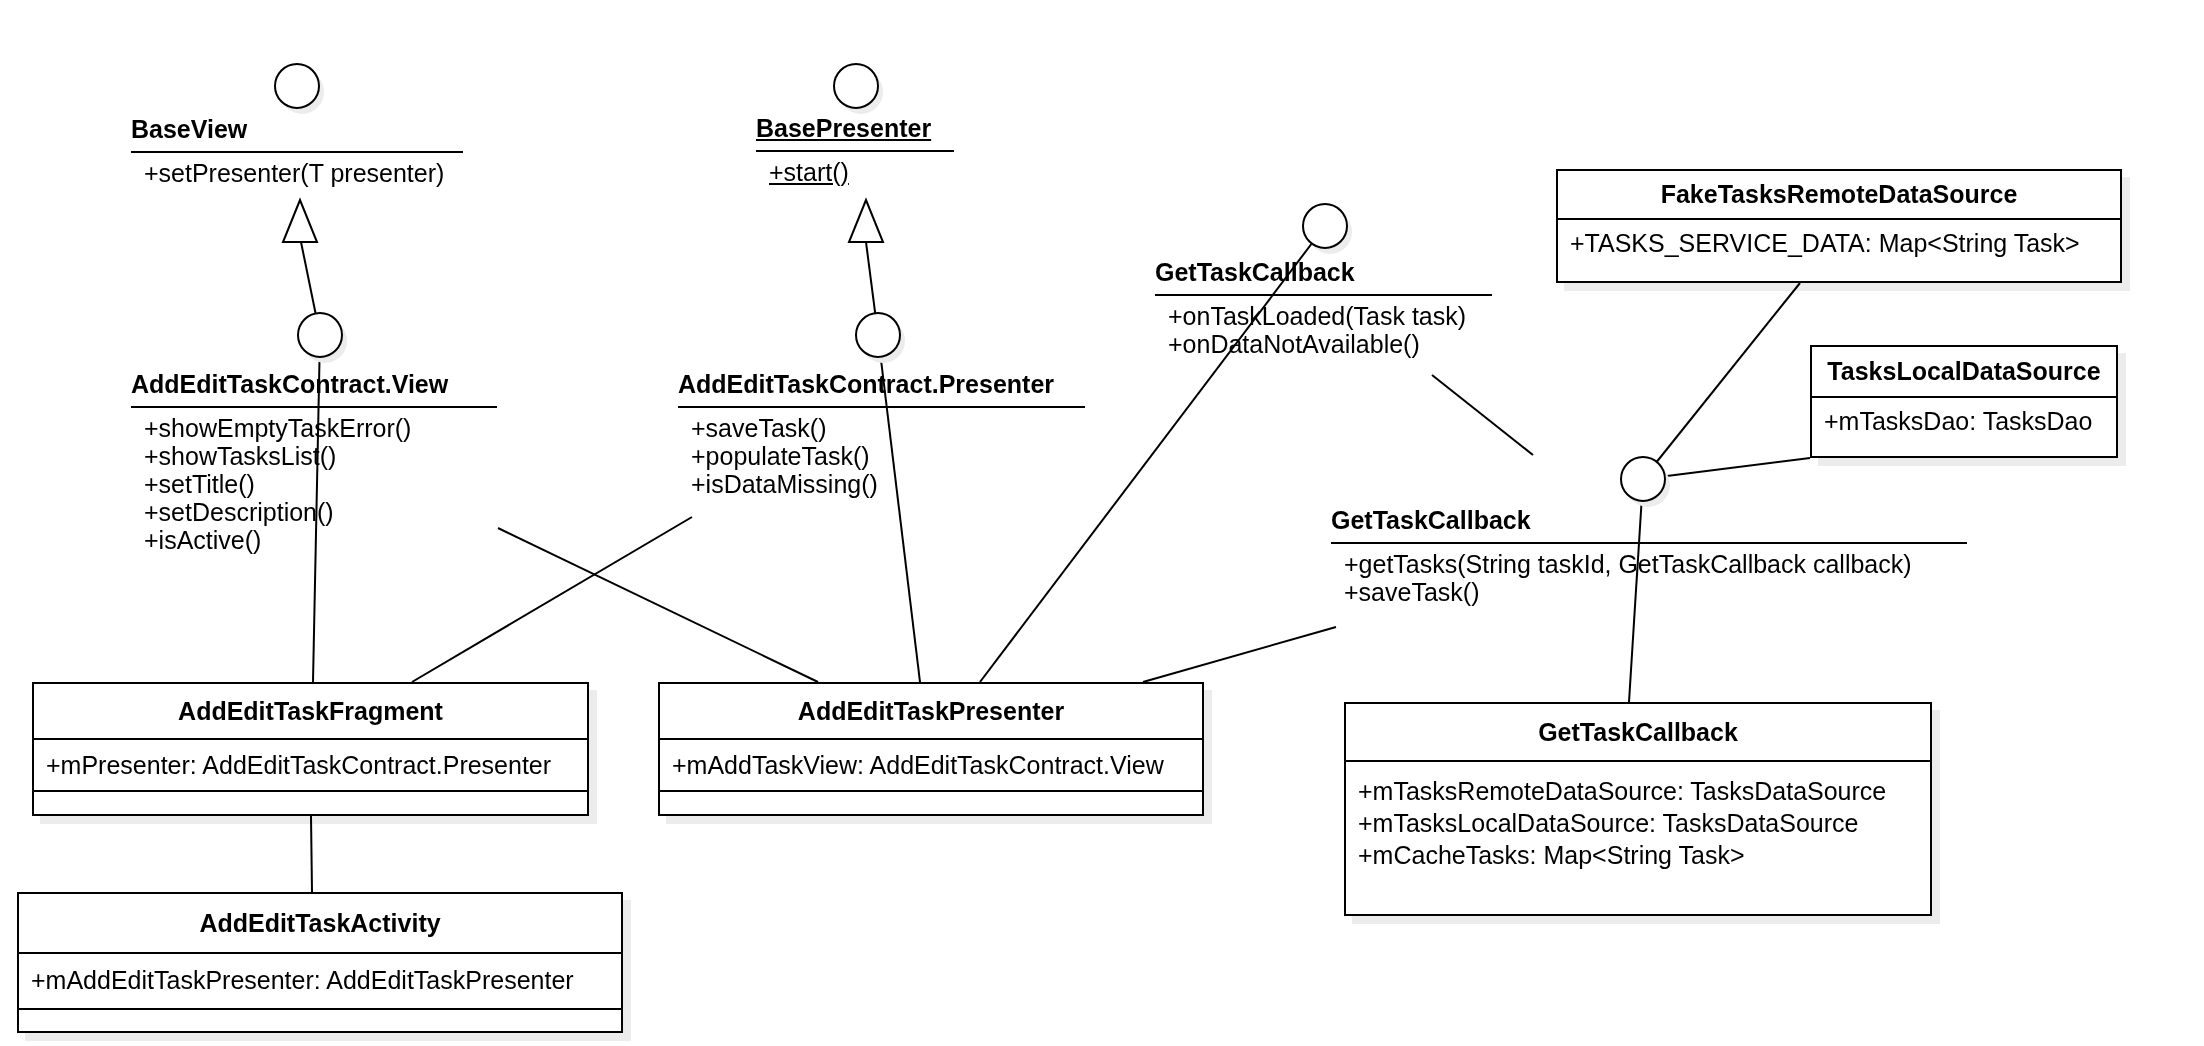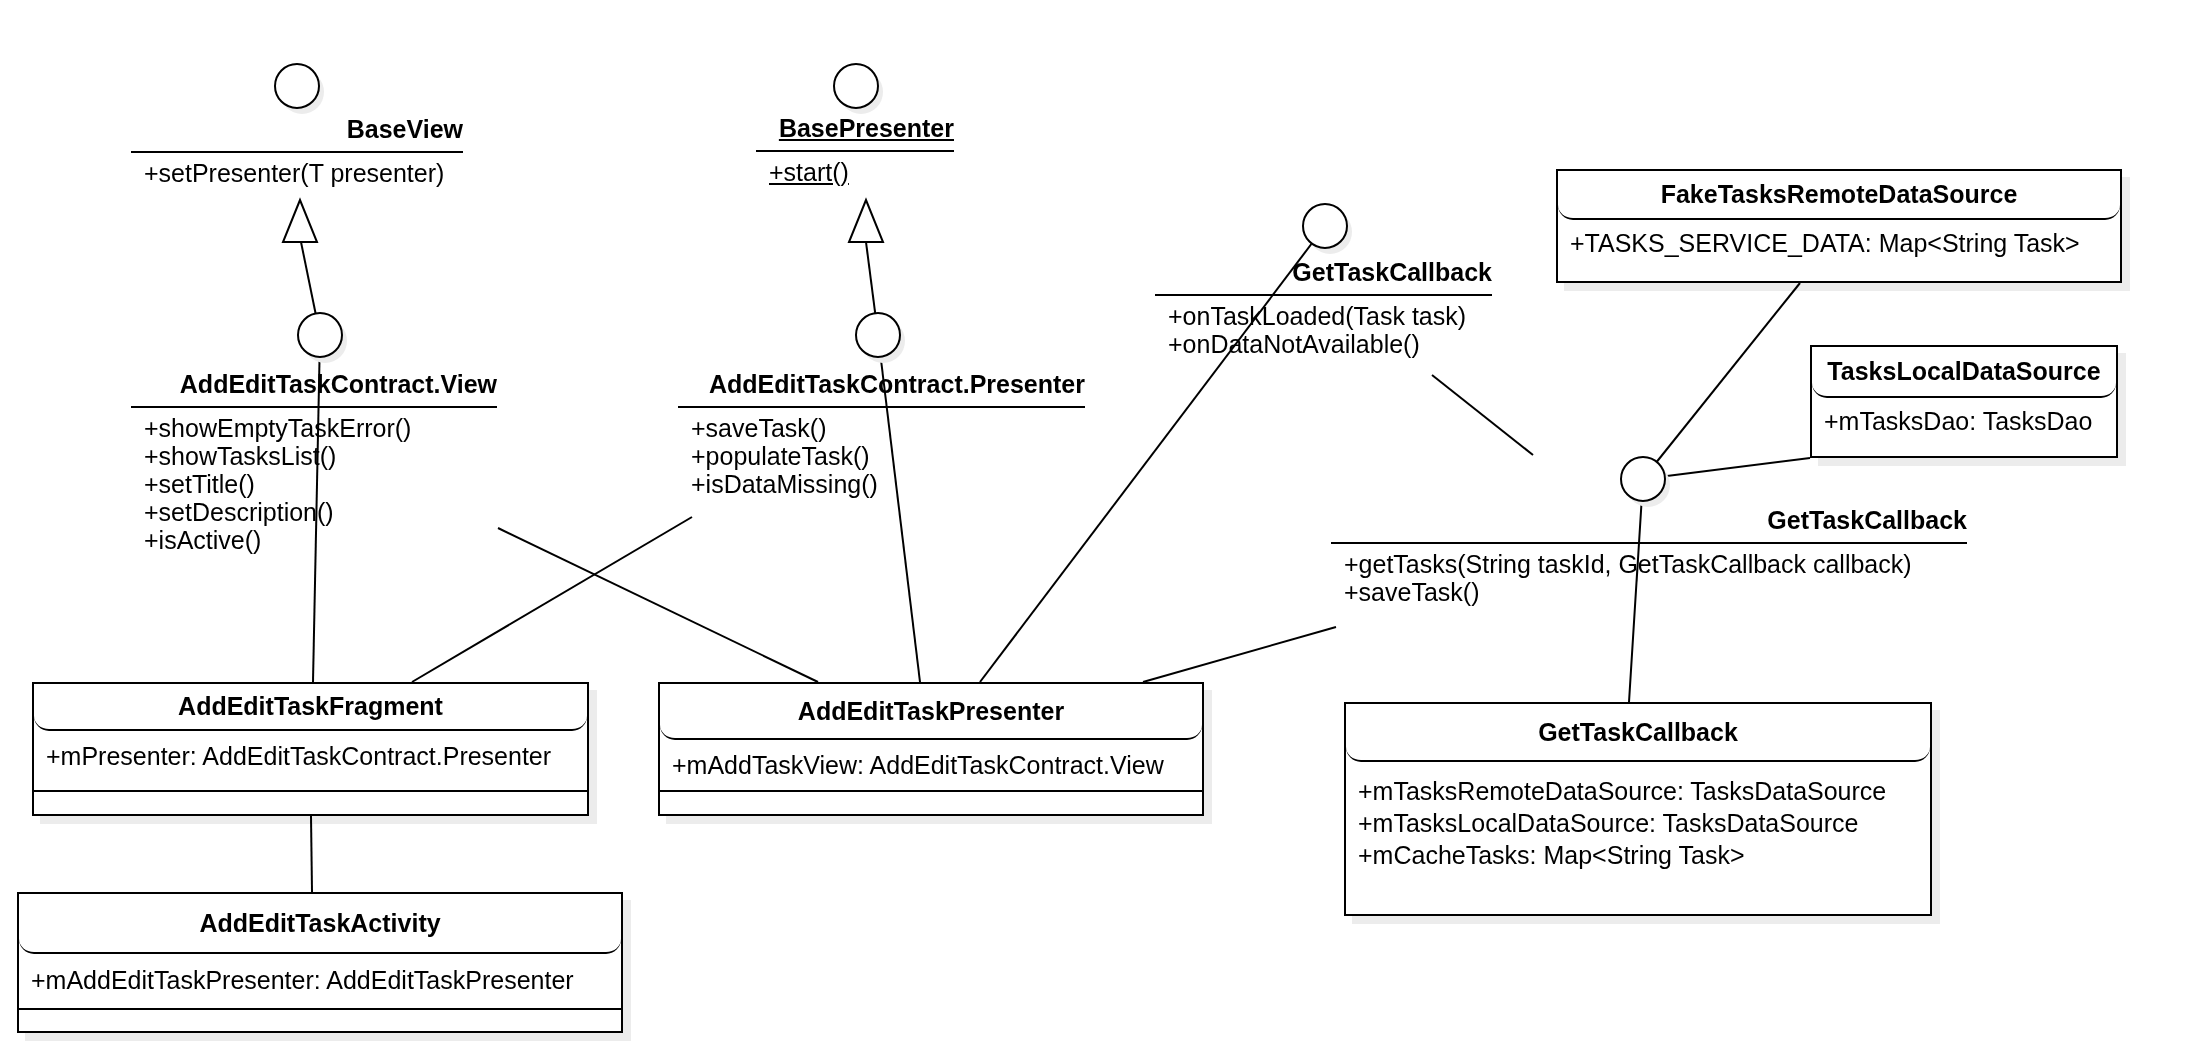--- a/index.html
+++ b/index.html
@@ -4,32 +4,32 @@
 <style>
   html,body { margin:0; padding:0; background:#ffffff; }
   .canvas {
     position:relative; width:2204px; height:1046px; background:#ffffff;
     font-family:"Liberation Sans", sans-serif; color:#000000; overflow:hidden;
   }
   
   svg.wires { position:absolute; left:0; top:0; z-index:6; pointer-events:none; }
   .node { position:absolute; z-index:3; }
   .iface-title {
-    font-weight:bold; font-size:25px; line-height:30px; text-align:right;
+    font-weight:bold; font-size:25px; line-height:30px; text-align:left;
     padding-bottom:7px; border-bottom:2px solid #000; white-space:nowrap;
   }
   .iface-methods { font-size:25px; line-height:28px; margin:6px 0 0 13px; white-space:nowrap; }
   .cls {
     position:absolute; z-index:2; background:#fff; border:2px solid #000;
     box-shadow:8px 8px 0 0 #ececec; display:flex; flex-direction:column; box-sizing:border-box;
   }
   .cls-title {
     box-sizing:border-box; flex:0 0 auto; font-weight:bold; font-size:25px;
     display:flex; align-items:center; justify-content:center;
-    border-bottom:2px solid #000; white-space:nowrap;border-radius:15px;
+    border-bottom:2px solid #000; white-space:nowrap;
   }
   .cls-attrs { flex:1 1 auto; font-size:25px; padding:8px 0 0 12px; white-space:nowrap; overflow:hidden; }
   .cls-attrs div { line-height:30px; }
   .cls-attrs.wide div { line-height:32px; }
   .cls-empty { box-sizing:border-box; flex:0 0 auto; border-top:2px solid #000; }
 </style>
 </head>
 <body>
 
 <div class="canvas">
@@ -92,21 +92,21 @@
   </div>
 
   <div class="cls" style="left:1810px; top:345px; width:308px; height:113px;">
     <div class="cls-title" style="height:51px;">TasksLocalDataSource</div>
     <div class="cls-attrs">
       <div>+mTasksDao: TasksDao</div>
     </div>
   </div>
 
   <div class="cls" style="left:32px; top:682px; width:557px; height:134px;">
-    <div class="cls-title" style="height:47px;">AddEditTaskFragment</div>
+    <div class="cls-title" style="height:56px;">AddEditTaskFragment</div>
     <div class="cls-attrs" style="padding-top:10px;">
       <div>+mPresenter: AddEditTaskContract.Presenter</div>
     </div>
     <div class="cls-empty" style="height:24px;"></div>
   </div>
 
   <div class="cls" style="left:658px; top:682px; width:546px; height:134px;">
     <div class="cls-title" style="height:56px;">AddEditTaskPresenter</div>
     <div class="cls-attrs" style="padding-top:10px;">
       <div>+mAddTaskView: AddEditTaskContract.View</div>

